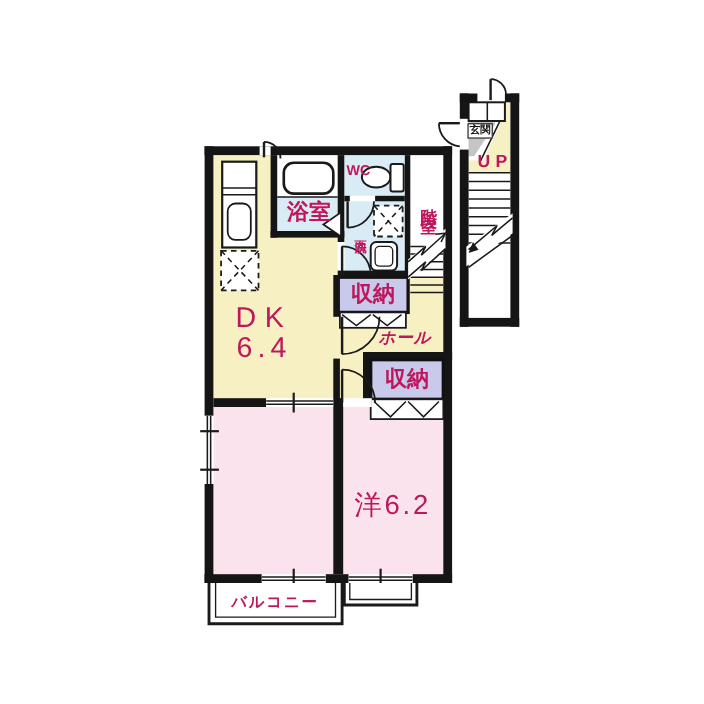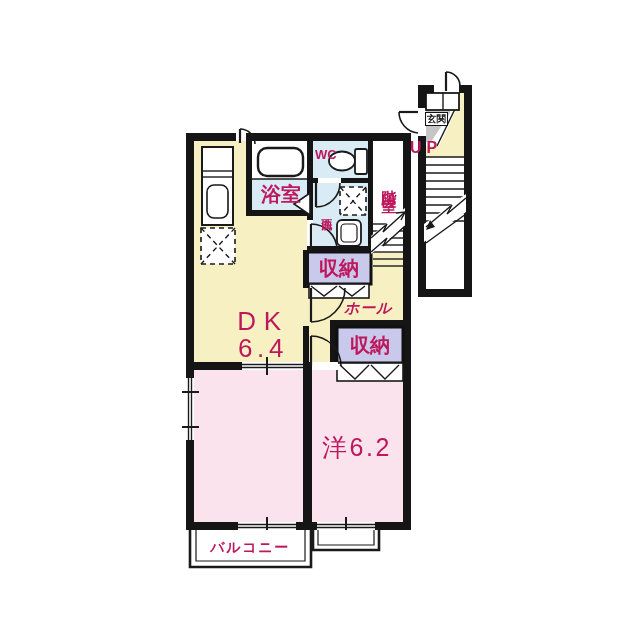--- a/index.html
+++ b/index.html
@@ -236,28 +236,28 @@
     </g>
 
     <g>
       <path class="outline2" d="M190 530 L190 567 L311 567 L311 530"></path>
       <path class="outline1" d="M196 530 L196 561 L305 561 L305 530"></path>
       <path class="outline2" d="M313 530 L313 550 L379 550 L379 530"></path>
       <path class="outline1" d="M318 530 L318 545 L374 545 L374 530"></path>
     </g>
   </svg>
 
-  <div class="lbl lbl-dk" style="left:263px;top:303px;margin-top:32px;">
+  <div class="lbl lbl-dk" style="left:240px;top:303px;">
     <div>DK</div>
     <div class="num">6.4</div>
   </div>
-  <div class="lbl lbl-room" style="left:357px;top:447px;">洋6.2</div>
+  <div class="lbl lbl-room" style="left:357px;top:459px;">洋6.2</div>
   <div class="lbl lbl-mid" style="left:281px;top:194px;">浴室</div>
   <div class="lbl lbl-wc" style="left:315px;top:147px;">WC</div>
   <div class="lbl lbl-wash lbl-vert" style="left:326px;top:210px;">洗面</div>
   <div class="lbl lbl-stair lbl-vert" style="left:389px;top:183px;">階段室</div>
   <div class="lbl lbl-mid" style="left:339px;top:268px;">収納</div>
   <div class="lbl lbl-mid" style="left:370px;top:345px;">収納</div>
   <div class="lbl lbl-hall" style="left:368px;top:308px;font-style:italic;">ホール</div>
   <div class="lbl lbl-balcony" style="left:250px;top:547px;">バルコニー</div>
   <div class="genkan-tag" style="left:425px;top:112px;">玄関</div>
-  <div class="lbl lbl-up" style="left:426px;top:148px;">UP</div>
+  <div class="lbl lbl-up" style="left:450px;top:148px;">UP</div>
 </div>
 
 </body></html>

